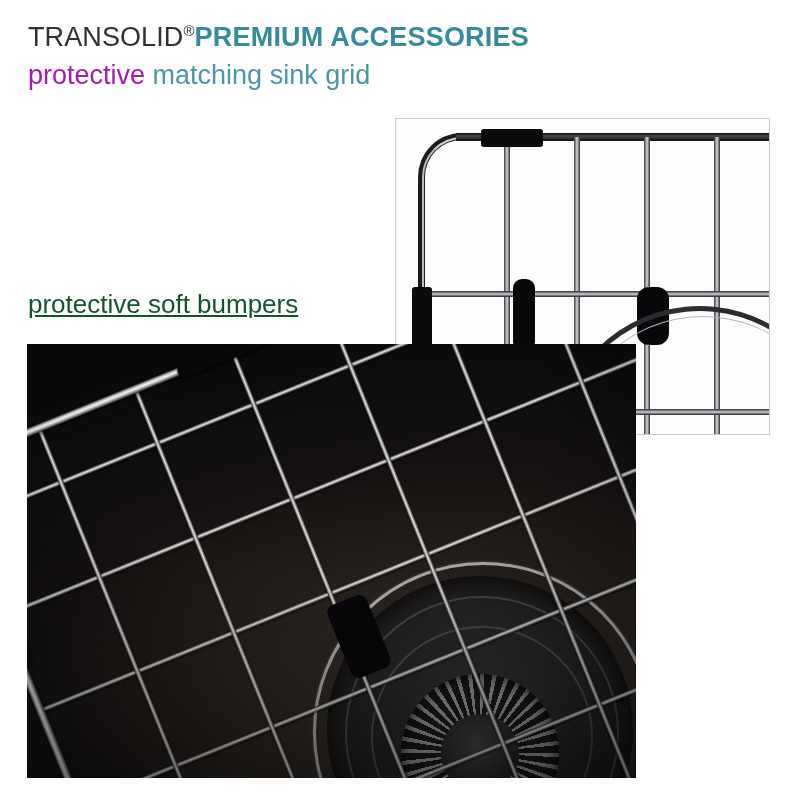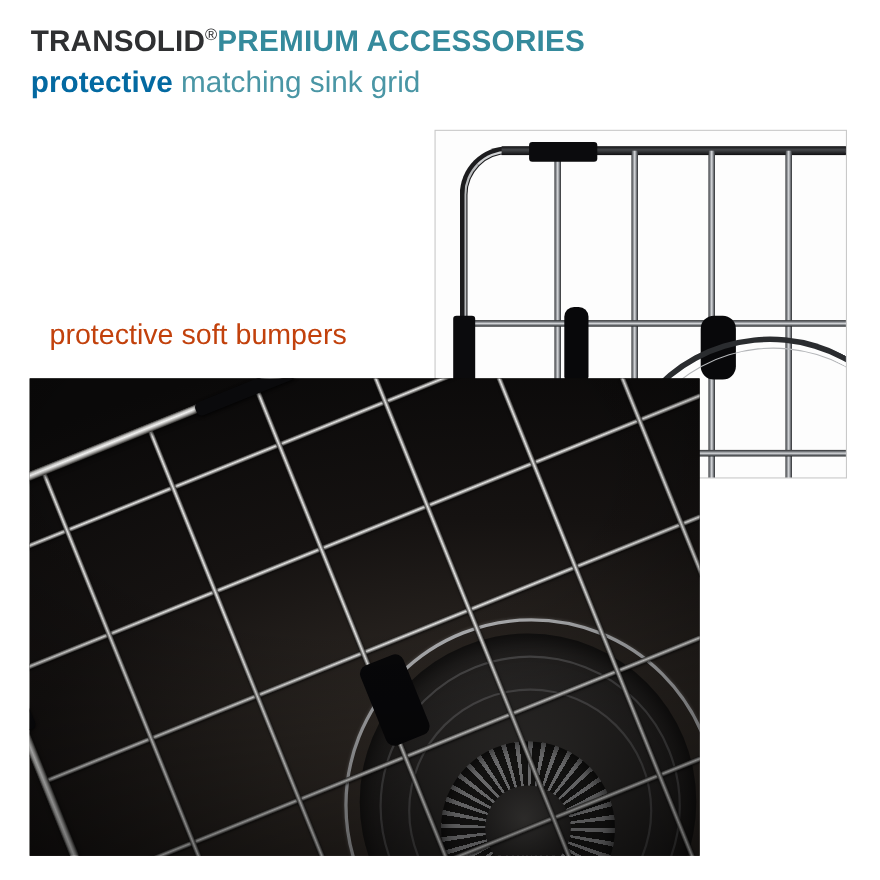--- a/index.html
+++ b/index.html
@@ -25,21 +25,21 @@
     position: absolute;
     left: 28px;
     top: 20px;
     font-size: 27px;
     line-height: 34px;
     letter-spacing: 0.1px;
     white-space: nowrap;
   }
   .headline .brand {
     color: #2f3032;
-    font-weight: 700;
+    font-weight: 400;
   }
   .headline .reg {
     font-size: 15px;
     vertical-align: super;
     line-height: 0;
     color: #2f3032;
   }
   .headline .accent-bold {
     color: #358a9c;
     font-weight: 700;
@@ -48,48 +48,49 @@
 
   .subhead {
     position: absolute;
     left: 28px;
     top: 58px;
     font-size: 27px;
     line-height: 34px;
     white-space: nowrap;
   }
   .subhead .dark {
-    color: #0369a1;
-    font-weight: 700;
+    color: #a21caf;
+    font-weight: 400;
   }
   .subhead .accent {
     color: #4a96a5;
     font-weight: 400;
   }
 
   .body-copy {
     position: absolute;
     left: 28px;
     top: 113px;
     width: 340px;
     font-size: 17.5px;
     line-height: 25px;
     color: #3c3d3f;
     font-weight: 400;
   }
 
   .bumper-caption {
     position: absolute;
-    left: 45px;
+    left: 28px;
     top: 287px;
     font-size: 26px;
     line-height: 34px;
-    color: #c2410c;
+    color: #14532d;
     font-weight: 400;
     white-space: nowrap;
+    text-decoration: underline;
   }
 
   
   .inset-photo {
     position: absolute;
     left: 395px;
     top: 118px;
     width: 375px;
     height: 317px;
     background: #fdfdfd;

